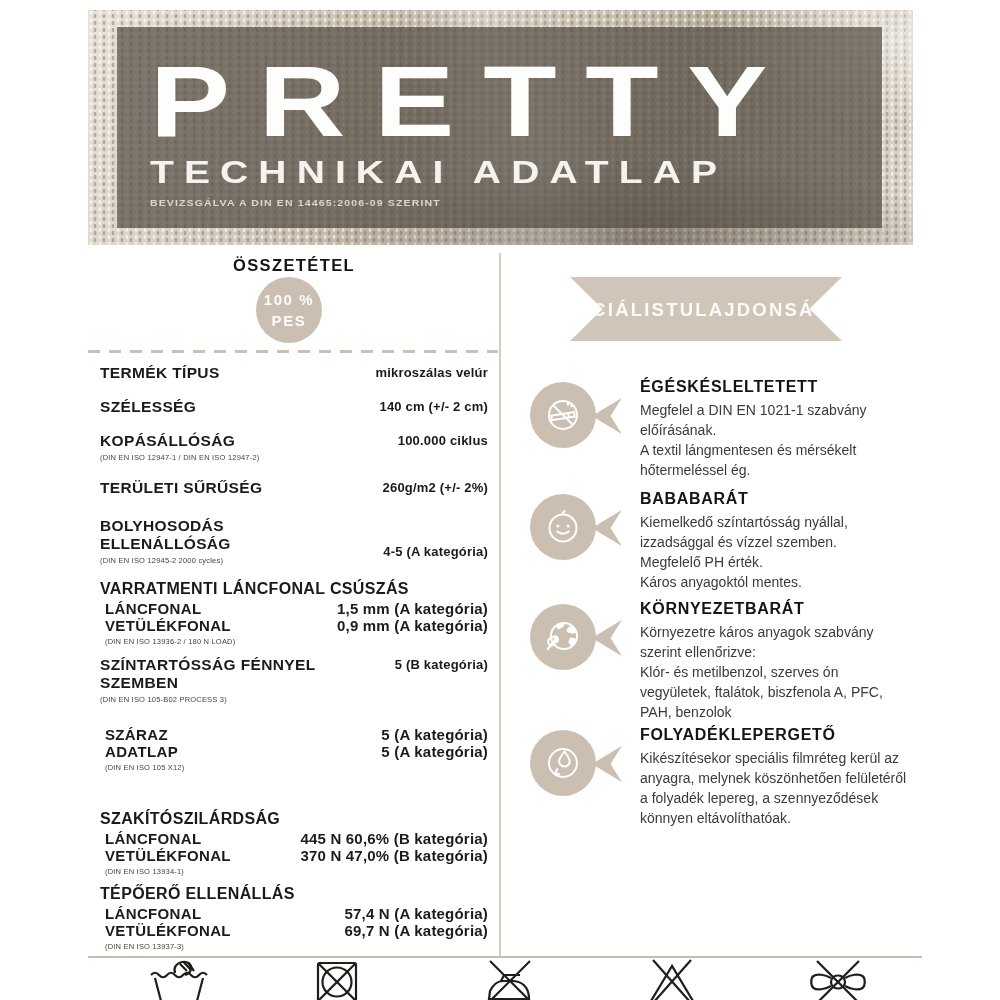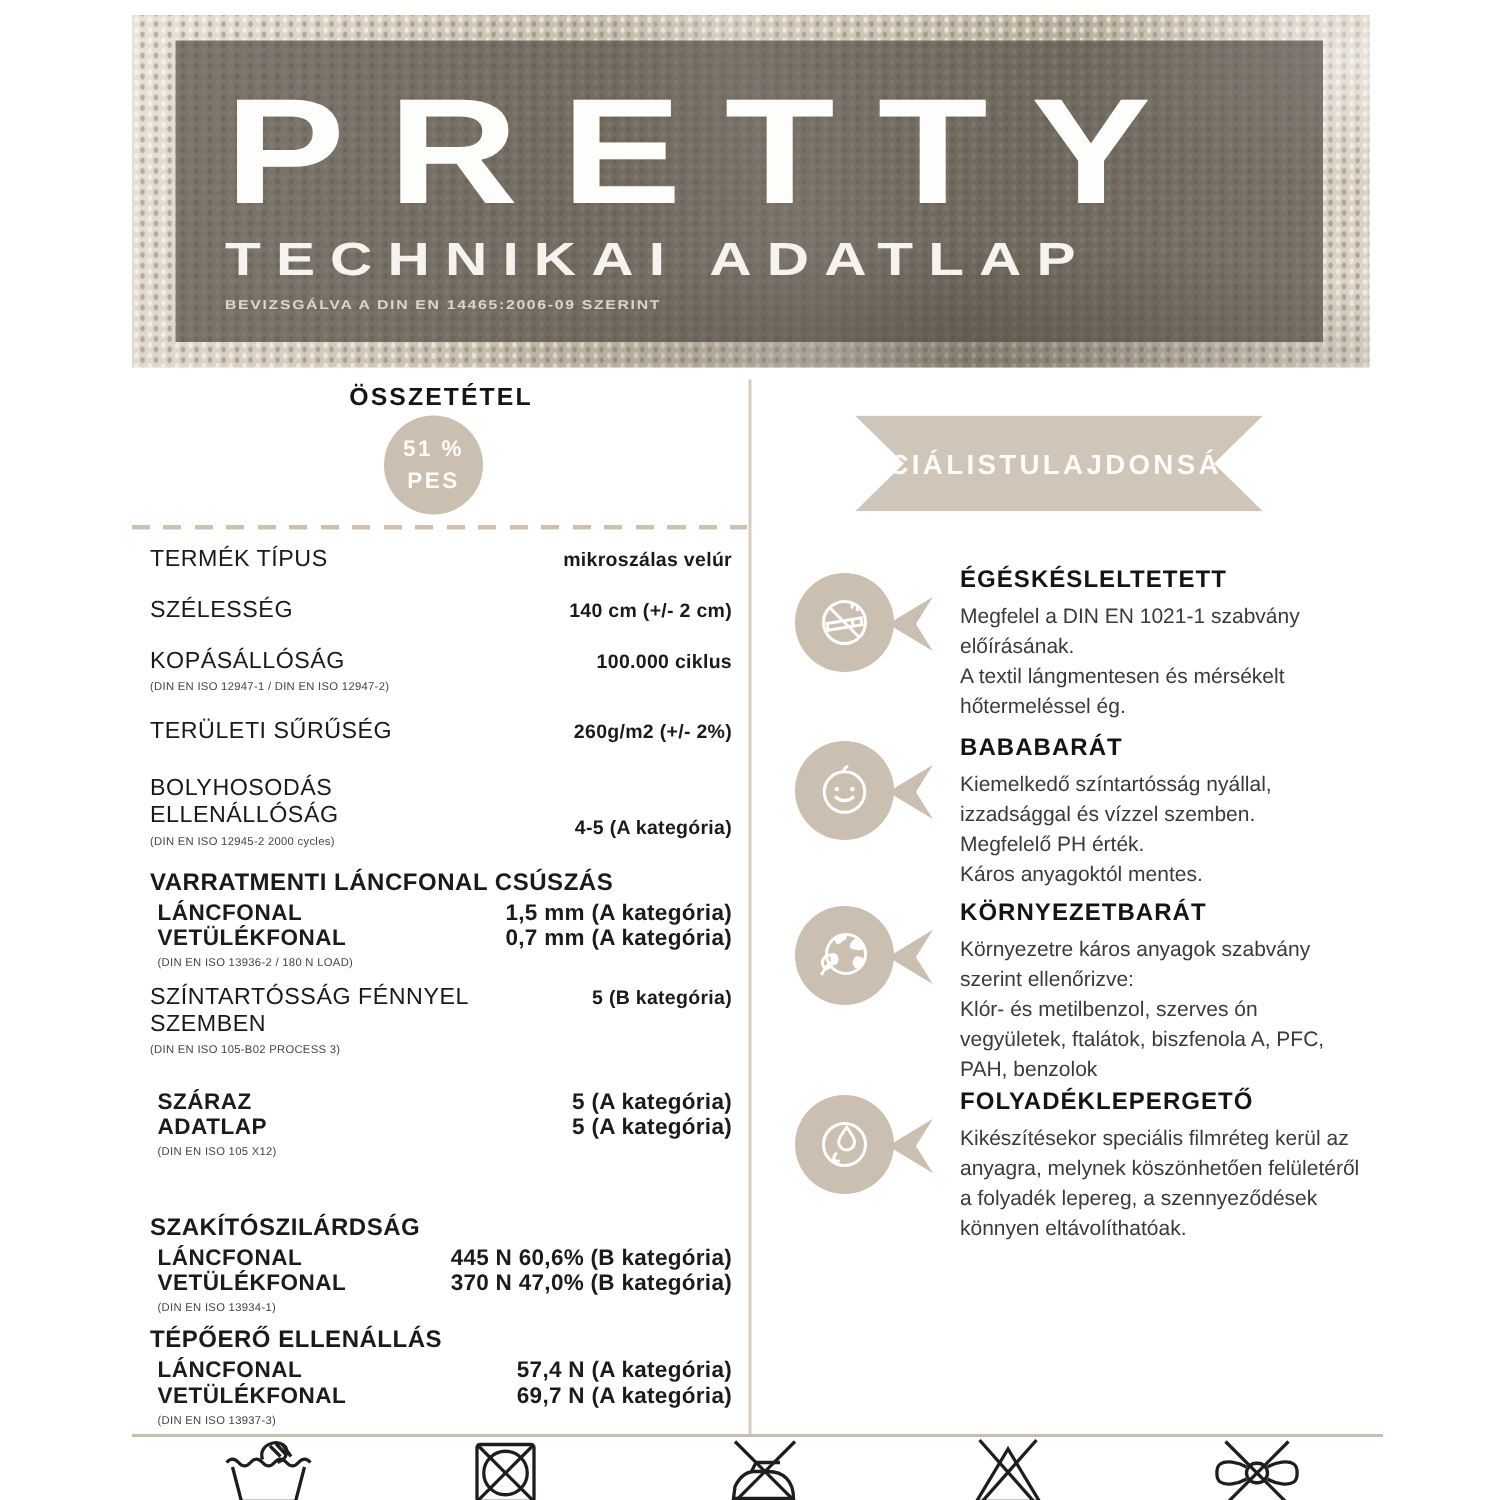--- a/index.html
+++ b/index.html
@@ -41,21 +41,21 @@
   .comp-badge{position:absolute;left:256px;top:277px;width:66px;height:66px;border-radius:50%;
     background:#cbbfb1;text-align:center;box-sizing:border-box;padding-top:12px;}
   .comp-badge div{color:rgba(255,255,255,0.95);font-weight:700;font-size:15px;
     letter-spacing:1.6px;line-height:21px;}
 
   
   .specs{position:absolute;left:88px;top:352px;width:412px;height:605px;}
   .spec-abs{position:absolute;left:12px;right:12px;}
   .spec-row{display:flex;justify-content:space-between;gap:8px;align-items:flex-start;}
   .spec-left{display:flex;flex-direction:column;}
-  .spec-label{font-size:15.5px;font-weight:400;letter-spacing:0.35px;line-height:18px;
+  .spec-label{font-size:15.5px;font-weight:700;letter-spacing:0.35px;line-height:18px;
     white-space:pre-line;color:#1b1a18;}
   .spec-value{font-size:13px;font-weight:700;letter-spacing:0.2px;line-height:18px;
     white-space:nowrap;text-align:right;color:#1b1a18;}
   .v-mid{margin-top:26px;}
   .spec-note{font-size:7.5px;font-weight:400;color:#454340;letter-spacing:0.2px;margin-top:3px;}
   .spec-heading{font-size:16px;font-weight:700;letter-spacing:0.35px;color:#1b1a18;margin-bottom:3px;}
   .spec-subrow{display:flex;justify-content:space-between;gap:8px;padding-left:5px;}
   .spec-sublabel{font-size:15px;font-weight:700;letter-spacing:0.35px;line-height:16.5px;}
   .spec-subvalue{font-size:15px;font-weight:700;letter-spacing:0.2px;line-height:16.5px;
     white-space:nowrap;text-align:right;}
@@ -99,21 +99,21 @@
       </div>
     </div>
   </div>
 
   <div class="v-divider"></div>
   <div class="dash-divider"></div>
   <div class="bottom-rule"></div>
 
   <div class="comp-heading">ÖSSZETÉTEL</div>
   <div class="comp-badge">
-    <div>51 %</div>
+    <div>100 %</div>
     <div>PES</div>
   </div>
 
   <div class="specs">
 
     <div class="spec-abs spec-row" style="top:12px">
       <div class="spec-label">TERMÉK TÍPUS</div>
       <div class="spec-value">mikroszálas velúr</div>
     </div>
 
@@ -145,21 +145,21 @@
     </div>
 
     <div class="spec-abs spec-group" style="top:228px">
       <div class="spec-heading">VARRATMENTI LÁNCFONAL CSÚSZÁS</div>
       <div class="spec-subrow">
         <div class="spec-sublabel">LÁNCFONAL</div>
         <div class="spec-subvalue">1,5 mm (A kategória)</div>
       </div>
       <div class="spec-subrow">
         <div class="spec-sublabel">VETÜLÉKFONAL</div>
-        <div class="spec-subvalue">0,7 mm (A kategória)</div>
+        <div class="spec-subvalue">0,9 mm (A kategória)</div>
       </div>
       <div class="spec-note">(DIN EN ISO 13936-2 / 180 N LOAD)</div>
     </div>
 
     <div class="spec-abs spec-row" style="top:304px">
       <div class="spec-left">
         <div class="spec-label">SZÍNTARTÓSSÁG FÉNNYEL
 SZEMBEN</div>
         <div class="spec-note">(DIN EN ISO 105-B02 PROCESS 3)</div>
       </div>

